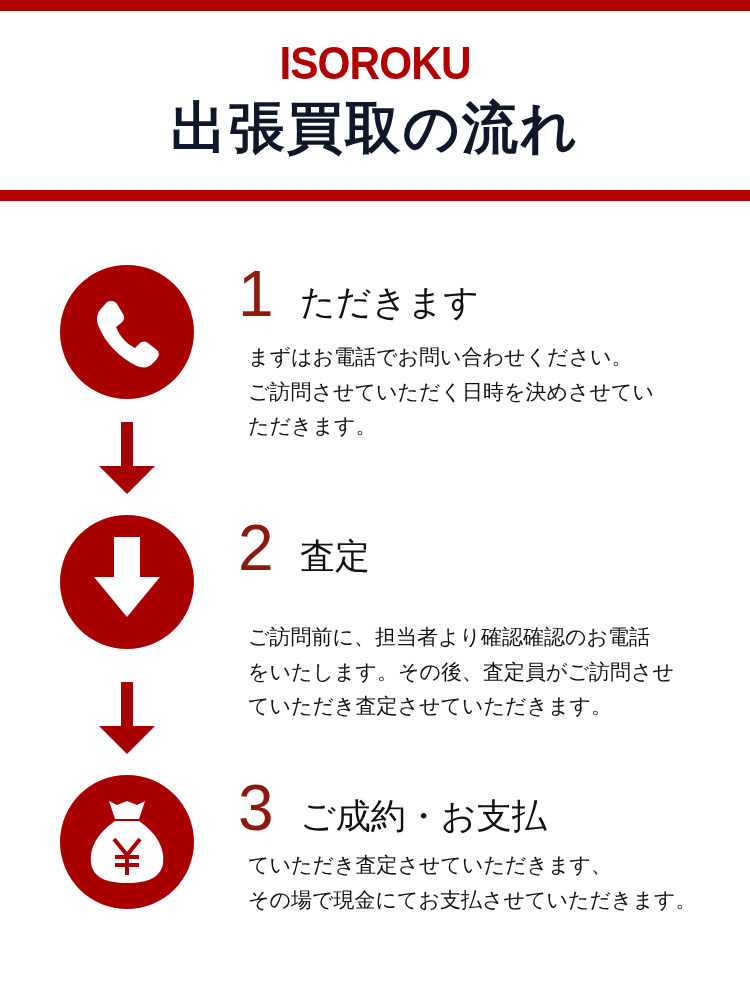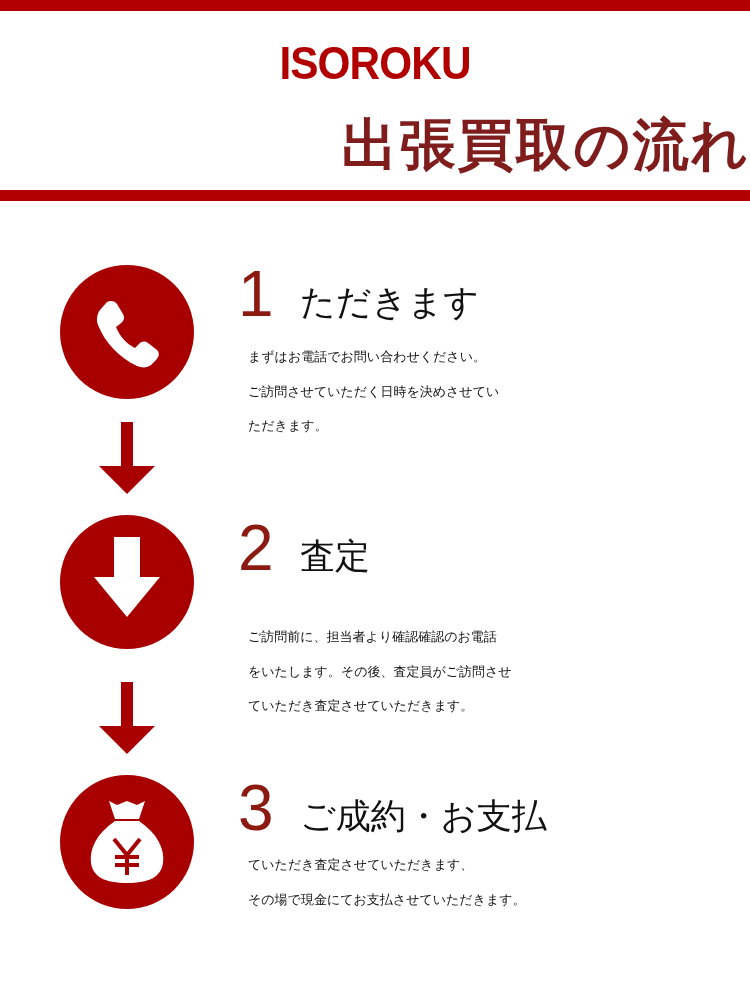--- a/index.html
+++ b/index.html
@@ -10,44 +10,44 @@
   .bar.top { top: 0; height: 11px; }
   .bar.bottom { top: 190px; height: 11px; }
 
   .brand {
     position: absolute; top: 38px; left: 0; width: 750px; text-align: center;
     font-family: "Liberation Sans", sans-serif; font-weight: bold;
     font-size: 46px; letter-spacing: -1px; color: #b20000; line-height: 50px;
     transform: scaleX(0.92);
   }
   .title {
-    position: absolute; top: 109px; left: 0; width: 750px; text-align: right;
+    position: absolute; top: 92px; left: 0; width: 750px; text-align: center;
     font-family: "DejaVu Serif", "Liberation Serif", serif;
-    font-size: 56px; line-height: 70px; color: #7f1d1d; letter-spacing: 2px;
+    font-size: 56px; line-height: 70px; color: #0f172a; letter-spacing: 2px;
   }
 
   .circle {
     position: absolute; left: 60px; width: 134px; height: 134px; border-radius: 50%;
     background: #a80000; display: flex; align-items: center; justify-content: center;
   }
   .circle svg { display: block; }
 
   .flow-arrow { position: absolute; left: 99px; width: 56px; height: 72px; }
 
   .step-num {
     position: absolute; left: 238px;
     font-family: "Liberation Sans", sans-serif; font-size: 64px; line-height: 64px;
     color: #8b1a10;
   }
   .step-title {
     position: absolute; left: 300px; font-size: 35px; line-height: 44px; color: #111;
   }
   .step-body {
     position: absolute; left: 248px; width: 470px;
-    font-size: 13px; line-height: 34.5px; color: #111; white-space: pre-line;
+    font-size: 21px; line-height: 34.5px; color: #111; white-space: pre-line;
   }
 </style>
 </head>
 <body>
 
 <div class="bar top"></div>
 
 <div class="brand">ISOROKU</div>
 <h1 class="title">出張買取の流れ</h1>
 

